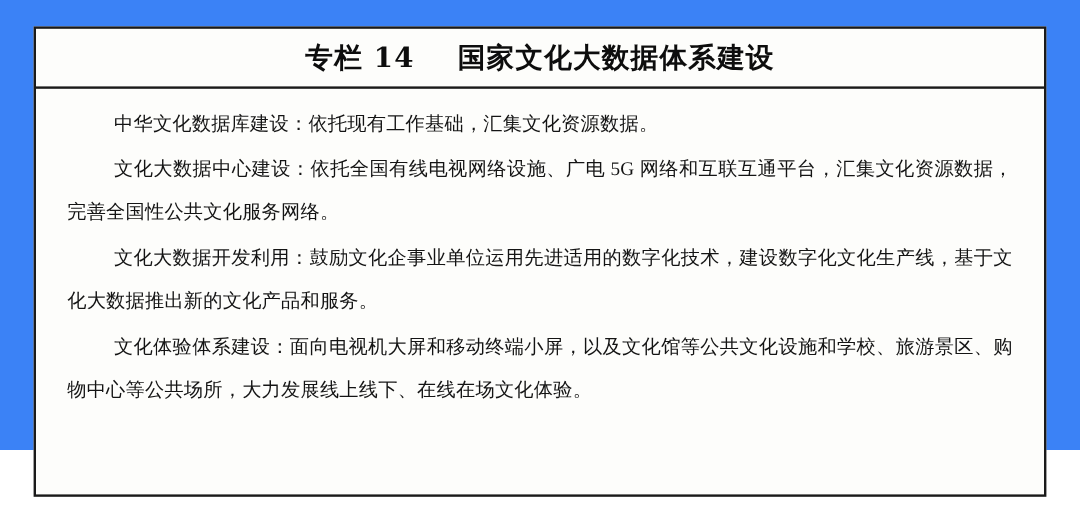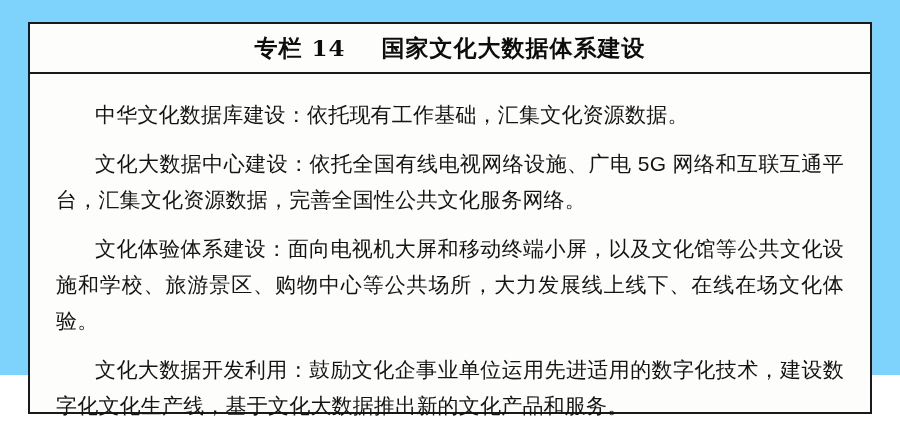--- a/index.html
+++ b/index.html
@@ -11,21 +11,21 @@
     width: 900px;
     height: 433px;
     font-family: "Liberation Serif", "DejaVu Serif", serif;
     color: #111111;
     overflow: hidden;
   }
   .page {
     position: relative;
     width: 900px;
     height: 375px;
-    background: #7dd3fc;
+    background: #3b82f6;
   }
   .box {
     position: absolute;
     left: 28px;
     top: 22px;
     width: 844px;
     height: 392px;
     border: 2px solid #1a1a1a;
     box-sizing: border-box;
     background: #fdfdfb;
@@ -44,42 +44,42 @@
     font-size: 23px;
     letter-spacing: 1px;
     color: #0d0d0d;
     white-space: pre;
   }
   .body-area {
     padding: 10px 26px 0 26px;
     box-sizing: border-box;
   }
   .para {
-    font-family: Liberation Sans, sans-serif;
-    font-size: 21px;
+    font-family: Liberation Serif, serif;
+    font-size: 16px;
     line-height: 36px;
     text-indent: 39px;
     text-align: justify;
     text-justify: inter-ideograph;
     color: #141414;
-    margin: 13px 0 1px 0;
+    margin: 2px 0 1px 0;
     letter-spacing: 0.2px;
   }
 </style>
 </head>
 <body>
 
 <div class="page">
   <div class="box">
 
     <div class="title-bar">
       <div class="title-text">专栏 14    国家文化大数据体系建设</div>
     </div>
 
     <div class="body-area">
       <p class="para">中华文化数据库建设：依托现有工作基础，汇集文化资源数据。</p>
       <p class="para">文化大数据中心建设：依托全国有线电视网络设施、广电 5G 网络和互联互通平台，汇集文化资源数据，完善全国性公共文化服务网络。</p>
+      <p class="para">文化大数据开发利用：鼓励文化企事业单位运用先进适用的数字化技术，建设数字化文化生产线，基于文化大数据推出新的文化产品和服务。</p>
       <p class="para">文化体验体系建设：面向电视机大屏和移动终端小屏，以及文化馆等公共文化设施和学校、旅游景区、购物中心等公共场所，大力发展线上线下、在线在场文化体验。</p>
-      <p class="para">文化大数据开发利用：鼓励文化企事业单位运用先进适用的数字化技术，建设数字化文化生产线，基于文化大数据推出新的文化产品和服务。</p>
     </div>
 
   </div>
 </div>
 
 </body></html>

